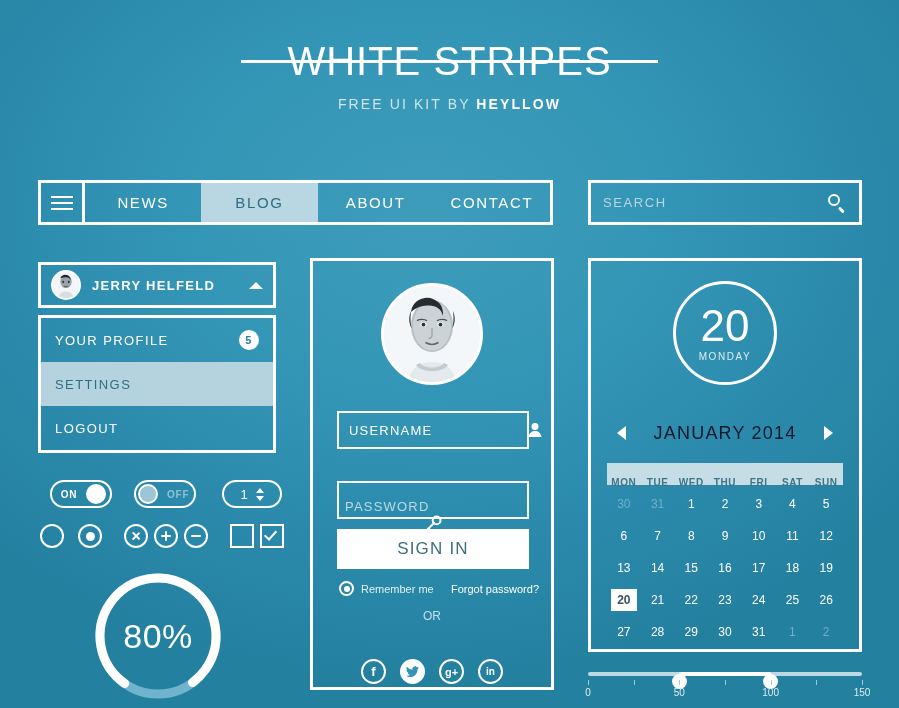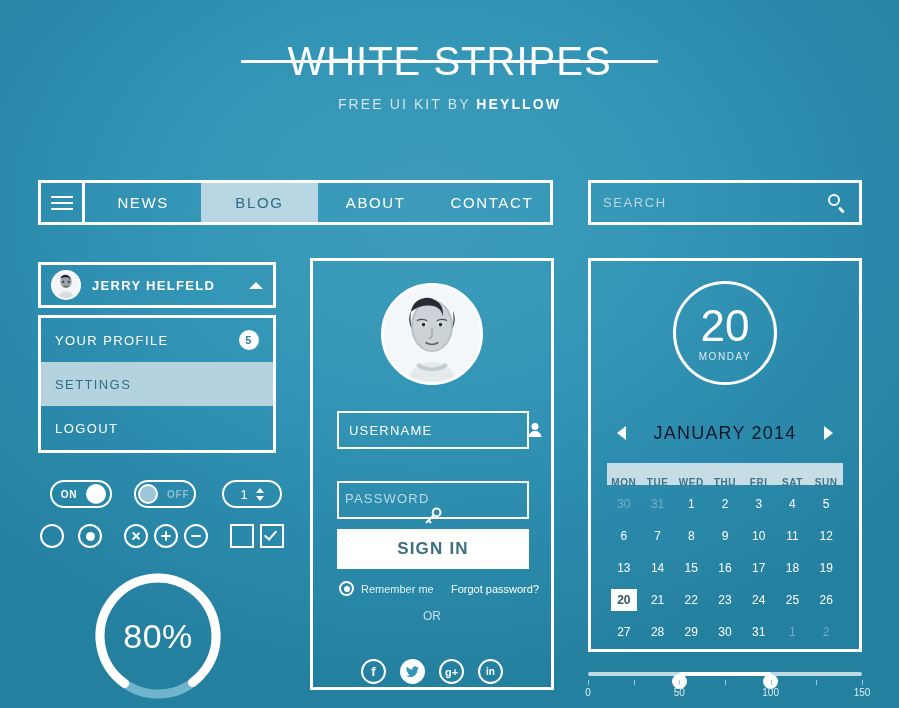--- a/index.html
+++ b/index.html
@@ -152,35 +152,35 @@
     position: absolute; left: 310px; top: 258px; width: 244px; height: 432px;
     border: 3px solid #ffffff;
   }
   .avatar-lg {
     position: absolute; left: 50%; top: 22px; margin-left: -51px;
     width: 102px; height: 102px; border-radius: 50%;
     background: #eef3f6; border: 3px solid #ffffff; overflow: hidden;
   }
   .field {
     position: absolute; left: 24px; width: 192px; height: 38px;
-    border: 2.5px solid #ffffff; display: flex; align-items: center; padding: 8px 10px;
+    border: 2.5px solid #ffffff; display: flex; align-items: center; padding: 16px 10px;
   }
   .field input {
     flex: 1; background: transparent; border: none; outline: none;
     font-family: inherit; font-size: 13px; letter-spacing: 1.2px; color: #ffffff;
   }
   .field input::placeholder { color: #bcd9e4; }
   .field.user { top: 150px; }
   .field.pass { top: 220px; flex-direction: column; }
   .f-icon { width: 20px; height: 20px; flex: none; position: relative; }
   .btn-signin {
     position: absolute; left: 24px; top: 268px; width: 192px; height: 40px;
     background: #ffffff; color: #3c6f80; font-size: 17px; letter-spacing: 1.2px;
     display: flex; align-items: center; justify-content: center; border: none;
-    font-family: inherit; cursor: pointer; font-weight: bold;
+    font-family: inherit; cursor: pointer;
   }
   .remember-row {
     position: absolute; left: 26px; top: 320px; width: 200px;
     display: flex; align-items: center; font-size: 11px; color: #e2f0f5;
   }
   .rm-radio {
     width: 15px; height: 15px; border: 2.2px solid #ffffff; border-radius: 50%;
     position: relative; flex: none; margin-right: 7px;
   }
   .rm-radio .dot { position: absolute; left: 50%; top: 50%; width: 6px; height: 6px; margin: -3px 0 0 -3px; background: #fff; border-radius: 50%; }

